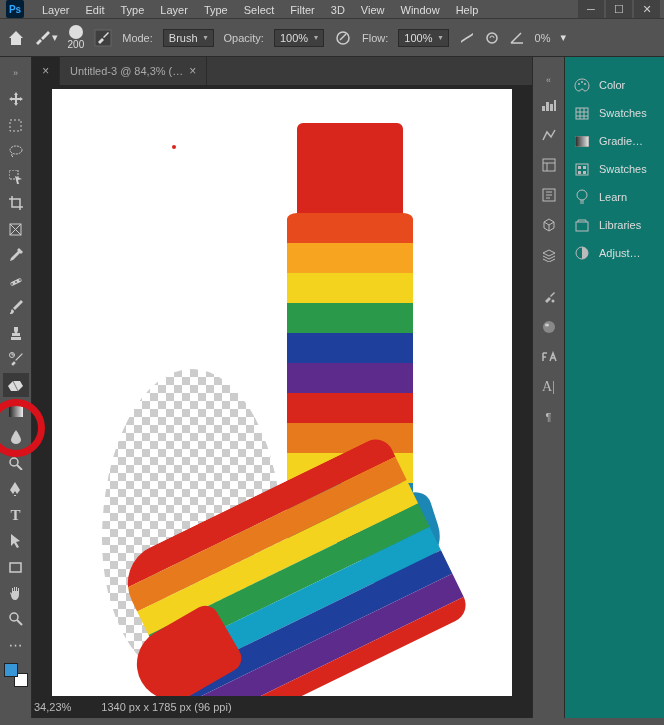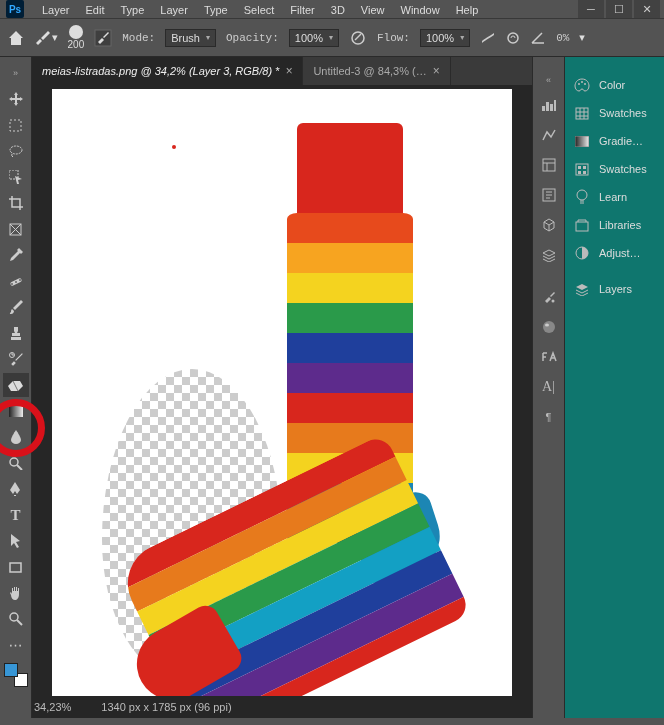--- a/index.html
+++ b/index.html
@@ -8,21 +8,21 @@
 .ps-logo { width: 18px; height: 18px; background: #001e36; color: #31a8ff; display: flex; align-items: center; justify-content: center; font-weight: bold; font-size: 10px; border-radius: 2px; margin-right: 10px; }
 .menu-item { padding: 4px 8px; cursor: default; color: #ddd; }
 .win-controls { margin-left: auto; display: flex; gap: 2px; margin-right: 4px; }
 .win-btn { width: 26px; height: 18px; background: #424242; display: flex; align-items: center; justify-content: center; color: #ccc; }
 .optbar { height: 38px; background: #535353; display: flex; align-items: center; padding: 0 8px; gap: 10px; border-bottom: 1px solid #2a2a2a; }
 .opt-home { font-size: 15px; }
 .brush-dot { width: 14px; height: 14px; background: #ddd; border-radius: 50%; }
 .brush-size { text-align: center; font-size: 10px; color: #ddd; }
 .drop { display: flex; align-items: center; gap: 6px; background: #3f3f3f; padding: 2px 5px; border: 1px solid #2a2a2a; }
 .drop .tri { font-size: 8px; color: #aaa; }
-.lbl { color: #ccc; font-family: Liberation Mono, monospace; }
+.lbl { color: #ccc; }
 .main { display: flex; height: calc(100% - 64px); }
 .toolbar { width: 32px; background: #535353; border-right: 1px solid #2a2a2a; display: flex; flex-direction: column; align-items: center; padding-top: 4px; gap: 2px; position: relative; }
 .tool { width: 26px; height: 24px; display: flex; align-items: center; justify-content: center; color: #ccc; font-size: 14px; cursor: default; position: relative; }
 .tool.active { background: #3a3a3a; }
 .tool-chevron { font-size: 9px; color: #aaa; }
 .red-circle { position: absolute; width: 58px; height: 58px; border: 7px solid #d9111a; border-radius: 50%; left: -13px; top: 342px; pointer-events: none; z-index: 100; }
 .fgbg { width: 24px; height: 24px; position: relative; margin-top: 4px; }
 .swatch-bg { position: absolute; width: 14px; height: 14px; background: #fff; border: 1px solid #222; right: 0; bottom: 0; }
 .swatch-fg { position: absolute; width: 14px; height: 14px; background: #3796d6; border: 1px solid #222; left: 0; top: 0; }
 .doc-area { flex: 1; background: #262626; display: flex; flex-direction: column; }
@@ -275,21 +275,20 @@
     <div class="fgbg">
       <div class="swatch-bg"></div>
       <div class="swatch-fg"></div>
     </div>
     <div class="red-circle"></div>
   </div>
 
   <div class="doc-area">
     <div class="tabs">
       <div class="tab active">
-        <span>meias-listradas.png @ 34,2% (Layer 3, RGB/8) *</span>
         <span class="close">×</span>
       </div>
       <div class="tab">
         <span>Untitled-3 @ 84,3% (…</span>
         <span class="close">×</span>
       </div>
     </div>
     <div class="canvas-wrap">
       <div class="canvas">
         <div class="transparency"></div>
@@ -449,24 +448,15 @@
     </div>
     <div class="panel-item">
       <span class="panel-ico">
           <svg width="14" height="14" viewBox="0 0 14 14">
             <circle cx="7" cy="7" r="6" fill="none" stroke="#bbb"></circle>
             <path d="M7 1 A6 6 0 0 1 7 13 Z" fill="#bbb"></path>
           </svg>
         </span>
       <span>Adjust…</span>
     </div>
-    <div class="panel-item" style="margin-top:8px">
-      <span class="panel-ico">
-          <svg width="14" height="13" viewBox="0 0 14 13">
-            <path d="M1 4 L7 1 L13 4 L7 7 Z" fill="#bbb"></path>
-            <path d="M1 7 L7 10 L13 7 M1 10 L7 13 L13 10" fill="none" stroke="#bbb"></path>
-          </svg>
-        </span>
-      <span>Layers</span>
-    </div>
   </div>
 
 </div>
 
 </body></html>

